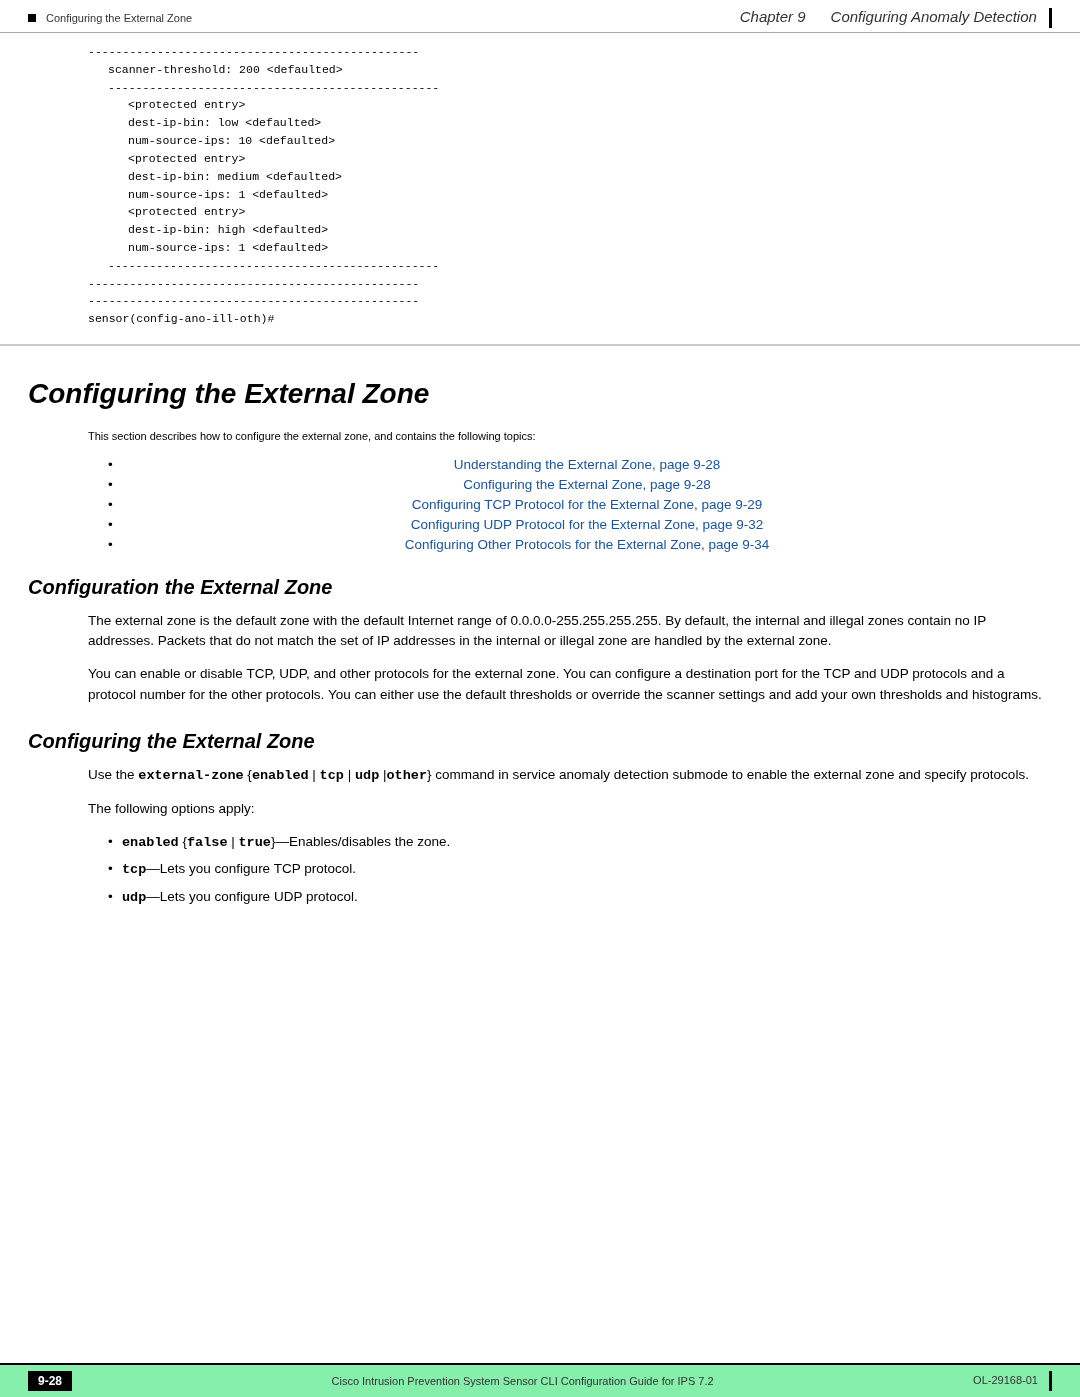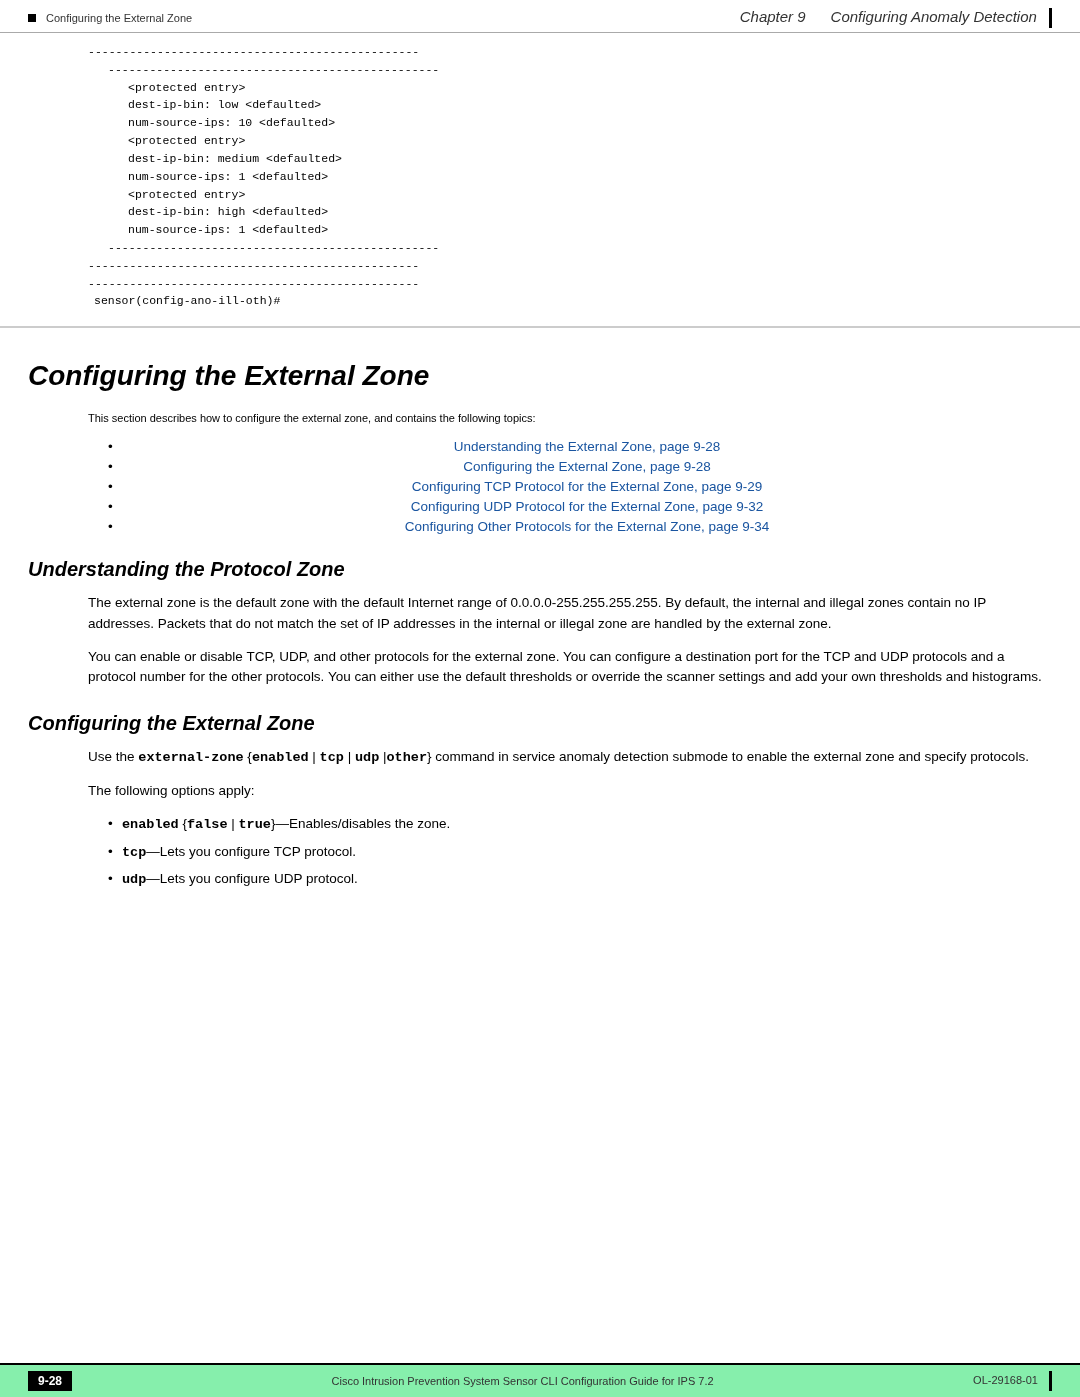--- a/index.html
+++ b/index.html
@@ -49,21 +49,21 @@
     }
     .code-block {
       font-family: 'Courier New', Courier, monospace;
       font-size: 11.5px;
       line-height: 1.55;
       color: #000;
       padding-left: 60px;
     }
     .code-block .indent1 { padding-left: 20px; }
     .code-block .indent2 { padding-left: 40px; }
-    .code-block .no-indent { padding-left: 0; margin-left: 6px; }
+    .code-block .no-indent { padding-left: 0; }
 
     
     .main-content {
       padding: 32px 28px 20px 28px;
     }
 
     
     .section-title {
       font-size: 28px;
       font-weight: bold;
@@ -209,20 +209,21 @@
     <span>Chapter 9</span>
     &nbsp;&nbsp;&nbsp;&nbsp;
     <span>Configuring Anomaly Detection</span>
     <span class="header-bar"></span>
   </div>
 </div>
 
 <div class="code-section">
   <div class="code-block">
     <div>------------------------------------------------</div>
+    <div class="indent1">scanner-threshold: 200 &lt;defaulted&gt;</div>
     <div class="indent1">------------------------------------------------</div>
     <div class="indent2">&lt;protected entry&gt;</div>
     <div class="indent2">dest-ip-bin: low &lt;defaulted&gt;</div>
     <div class="indent2">num-source-ips: 10 &lt;defaulted&gt;</div>
     <div class="indent2">&lt;protected entry&gt;</div>
     <div class="indent2">dest-ip-bin: medium &lt;defaulted&gt;</div>
     <div class="indent2">num-source-ips: 1 &lt;defaulted&gt;</div>
     <div class="indent2">&lt;protected entry&gt;</div>
     <div class="indent2">dest-ip-bin: high &lt;defaulted&gt;</div>
     <div class="indent2">num-source-ips: 1 &lt;defaulted&gt;</div>
@@ -240,21 +241,21 @@
   <p class="section-intro">This section describes how to configure the external zone, and contains the following topics:</p>
 
   <ul class="bullet-list">
     <li><a href="#">Understanding the External Zone, page 9-28</a></li>
     <li><a href="#">Configuring the External Zone, page 9-28</a></li>
     <li><a href="#">Configuring TCP Protocol for the External Zone, page 9-29</a></li>
     <li><a href="#">Configuring UDP Protocol for the External Zone, page 9-32</a></li>
     <li><a href="#">Configuring Other Protocols for the External Zone, page 9-34</a></li>
   </ul>
 
-  <h2 class="subsection-title">Understanding the Protocol Zone</h2>
+  <h2 class="subsection-title">Configuration the External Zone</h2>
 
   <p class="body-text">The external zone is the default zone with the default Internet range of 0.0.0.0-255.255.255.255. By default, the internal and illegal zones contain no IP addresses. Packets that do not match the set of IP addresses in the internal or illegal zone are handled by the external zone.</p>
   <p class="body-text">You can enable or disable TCP, UDP, and other protocols for the external zone. You can configure a destination port for the TCP and UDP protocols and a protocol number for the other protocols. You can either use the default thresholds or override the scanner settings and add your own thresholds and histograms.</p>
 
   <h2 class="subsection-title">Configuring the External Zone</h2>
 
   <p class="body-text">
     Use the <span class="cmd-inline">external-zone</span> {<span class="cmd-inline">enabled</span> | <span class="cmd-inline">tcp</span> | <span class="cmd-inline">udp</span> |<span class="cmd-inline">other</span>} command in service anomaly detection submode to enable the external zone and specify protocols.
   </p>
 

